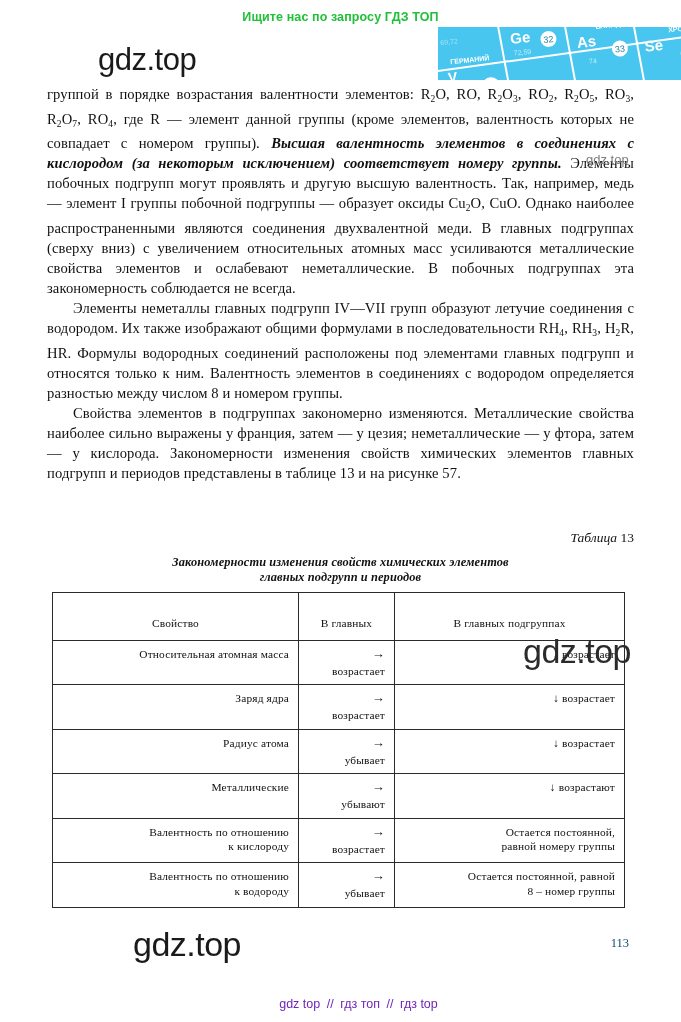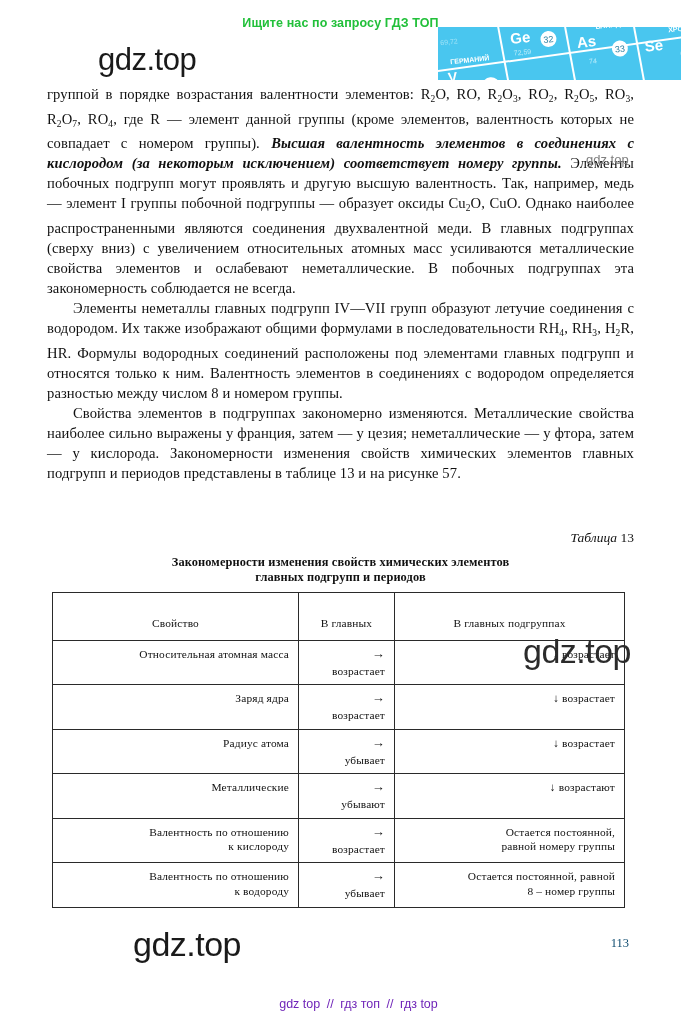--- a/index.html
+++ b/index.html
@@ -12,21 +12,21 @@
     height: 1022px;
     position: relative;
     overflow: hidden;
     font-family: "Liberation Serif", serif;
     color: #111111;
   }
 
   
   .promo {
     position: absolute;
-    top: 16px;
+    top: 10px;
     left: 0;
     width: 681px;
     text-align: center;
     font-family: "Liberation Sans", sans-serif;
     font-size: 12.5px;
     font-weight: 600;
     color: #22c03a;
     letter-spacing: 0.1px;
   }
 
@@ -93,20 +93,21 @@
   .tbl-title {
     position: absolute;
     left: 47px;
     top: 555px;
     width: 587px;
     text-align: center;
     font-size: 12.4px;
     font-weight: bold;
     line-height: 15px;
     letter-spacing: 0.1px;
+    font-style: italic;
   }
 
   
   .data-table {
     position: absolute;
     left: 52px;
     top: 592px;
     width: 572px;
     border-collapse: collapse;
     table-layout: fixed;

